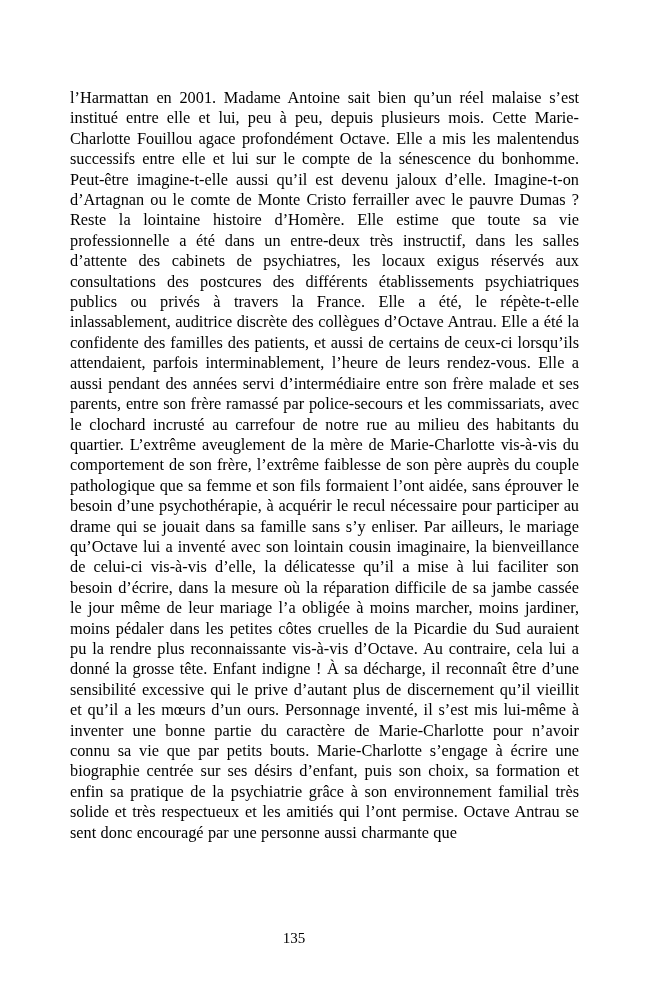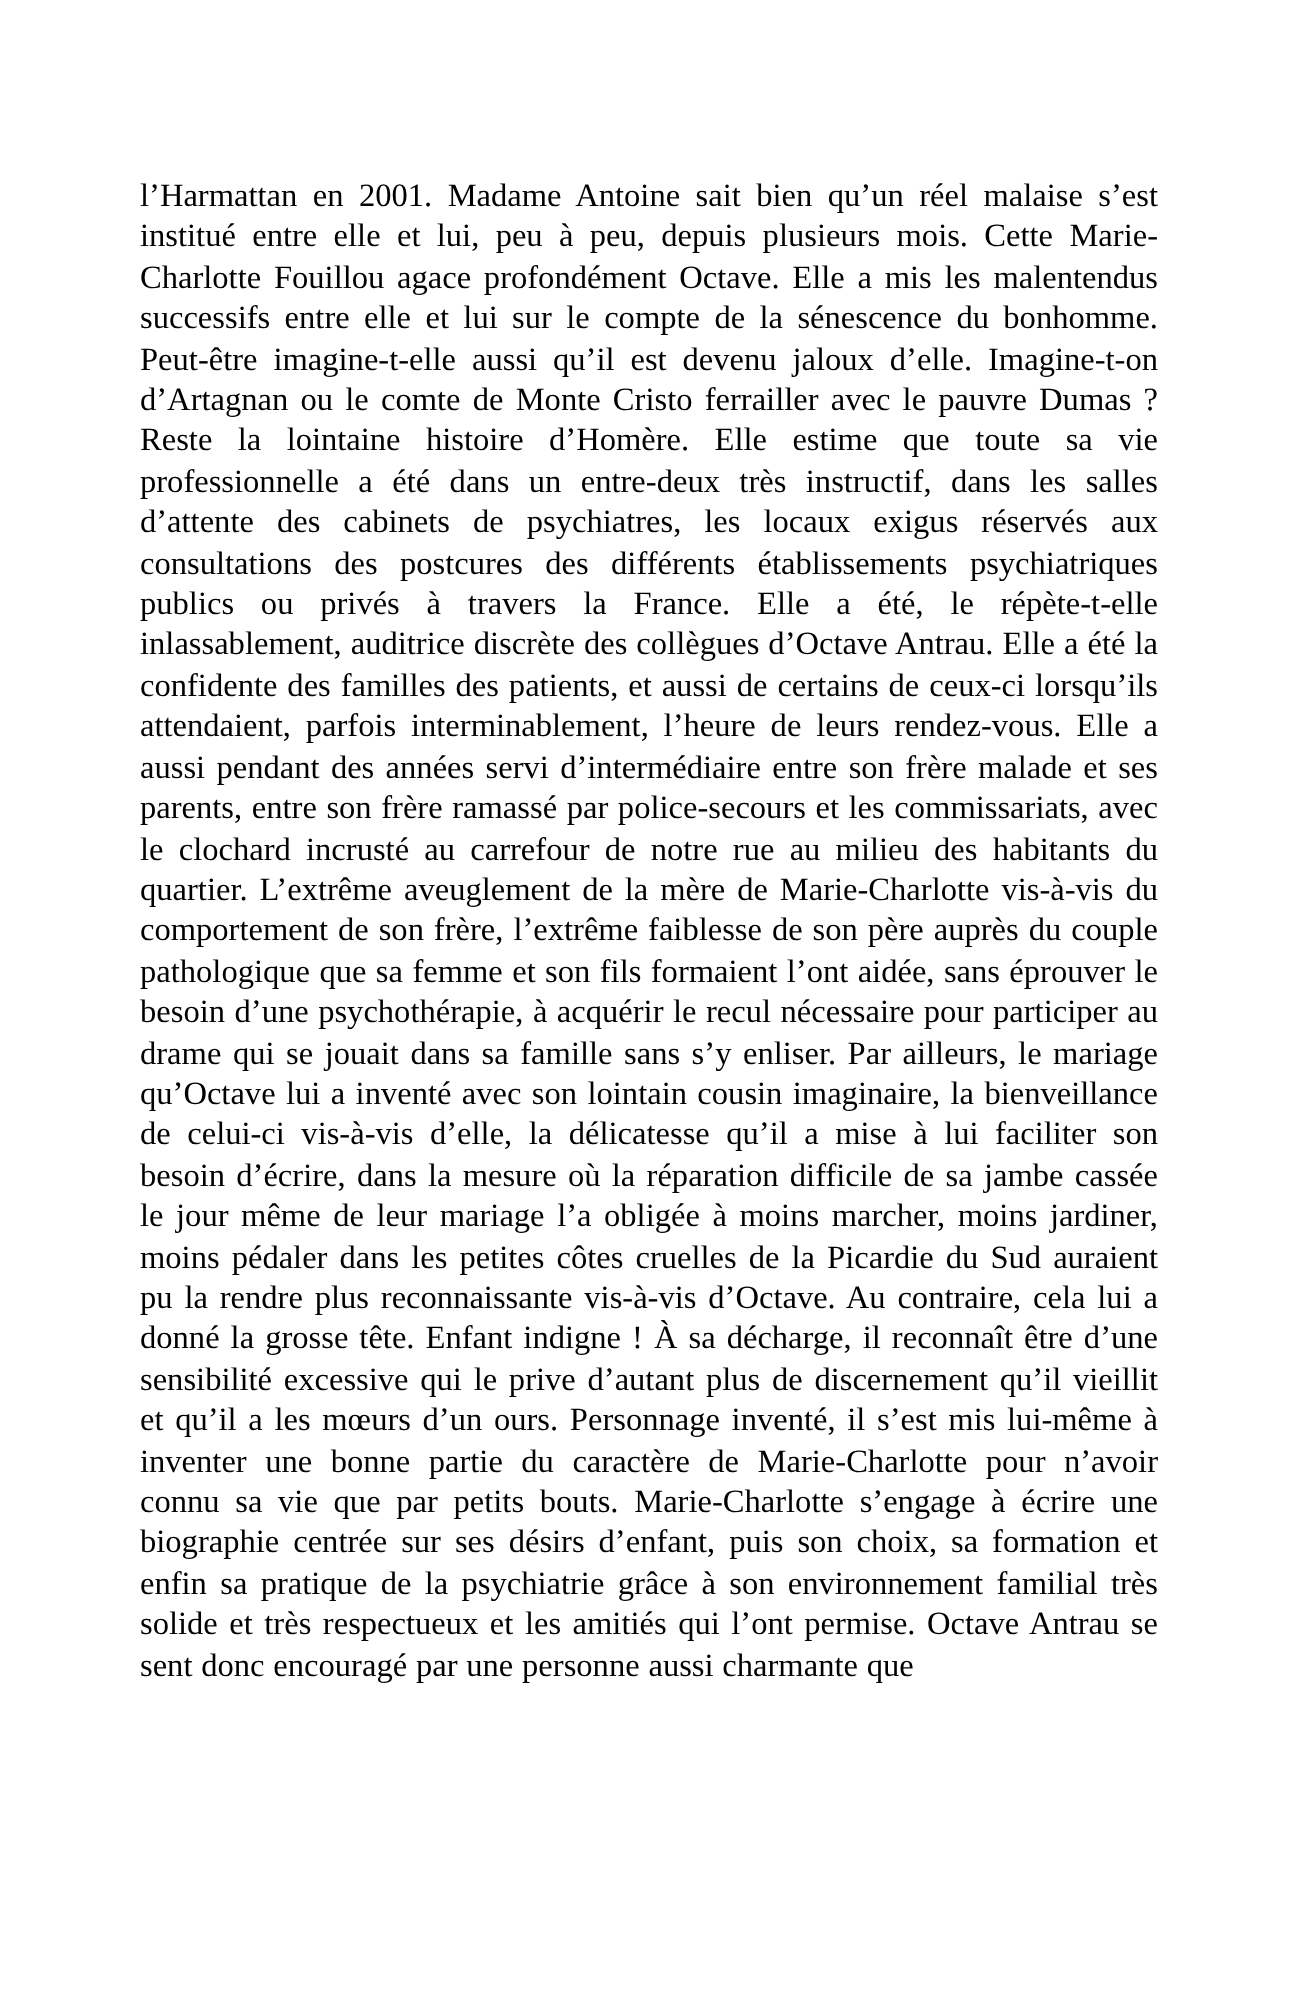--- a/index.html
+++ b/index.html
@@ -37,13 +37,14 @@
     text-align: center;
     font-size: 15px;
     color: #000000;
   }
 </style>
 </head>
 <body>
 
 <div class="book-page">
   <p class="body-text">l’Harmattan en 2001. Madame Antoine sait bien qu’un réel malaise s’est institué entre elle et lui, peu à peu, depuis plusieurs mois. Cette Marie-Charlotte Fouillou agace profondément Octave. Elle a mis les malentendus successifs entre elle et lui sur le compte de la sénescence du bonhomme. Peut-être imagine-t-elle aussi qu’il est devenu jaloux d’elle. Imagine-t-on d’Artagnan ou le comte de Monte Cristo ferrailler avec le pauvre Dumas&nbsp;? Reste la lointaine histoire d’Homère. Elle estime que toute sa vie professionnelle a été dans un entre-deux très instructif, dans les salles d’attente des cabinets de psychiatres, les locaux exigus réservés aux consultations des postcures des différents établissements psychiatriques publics ou privés à travers la France. Elle a été, le répète-t-elle inlassablement, auditrice discrète des collègues d’Octave Antrau. Elle a été la confidente des familles des patients, et aussi de certains de ceux-ci lorsqu’ils attendaient, parfois interminablement, l’heure de leurs rendez-vous. Elle a aussi pendant des années servi d’intermédiaire entre son frère malade et ses parents, entre son frère ramassé par police-secours et les commissariats, avec le clochard incrusté au carrefour de notre rue au milieu des habitants du quartier. L’extrême aveuglement de la mère de Marie-Charlotte vis-à-vis du comportement de son frère, l’extrême faiblesse de son père auprès du couple pathologique que sa femme et son fils formaient l’ont aidée, sans éprouver le besoin d’une psychothérapie, à acquérir le recul nécessaire pour participer au drame qui se jouait dans sa famille sans s’y enliser. Par ailleurs, le mariage qu’Octave lui a inventé avec son lointain cousin imaginaire, la bienveillance de celui-ci vis-à-vis d’elle, la délicatesse qu’il a mise à lui faciliter son besoin d’écrire, dans la mesure où la réparation difficile de sa jambe cassée le jour même de leur mariage l’a obligée à moins marcher, moins jardiner, moins pédaler dans les petites côtes cruelles de la Picardie du Sud auraient pu la rendre plus reconnaissante vis-à-vis d’Octave. Au contraire, cela lui a donné la grosse tête. Enfant indigne&nbsp;! À sa décharge, il reconnaît être d’une sensibilité excessive qui le prive d’autant plus de discernement qu’il vieillit et qu’il a les mœurs d’un ours. Personnage inventé, il s’est mis lui-même à inventer une bonne partie du caractère de Marie-Charlotte pour n’avoir connu sa vie que par petits bouts. Marie-Charlotte s’engage à écrire une biographie centrée sur ses désirs d’enfant, puis son choix, sa formation et enfin sa pratique de la psychiatrie grâce à son environnement familial très solide et très respectueux et les amitiés qui l’ont permise. Octave Antrau se sent donc encouragé par une personne aussi charmante que</p>
+  <div class="page-number">135</div>
 </div>
 
 </body></html>

